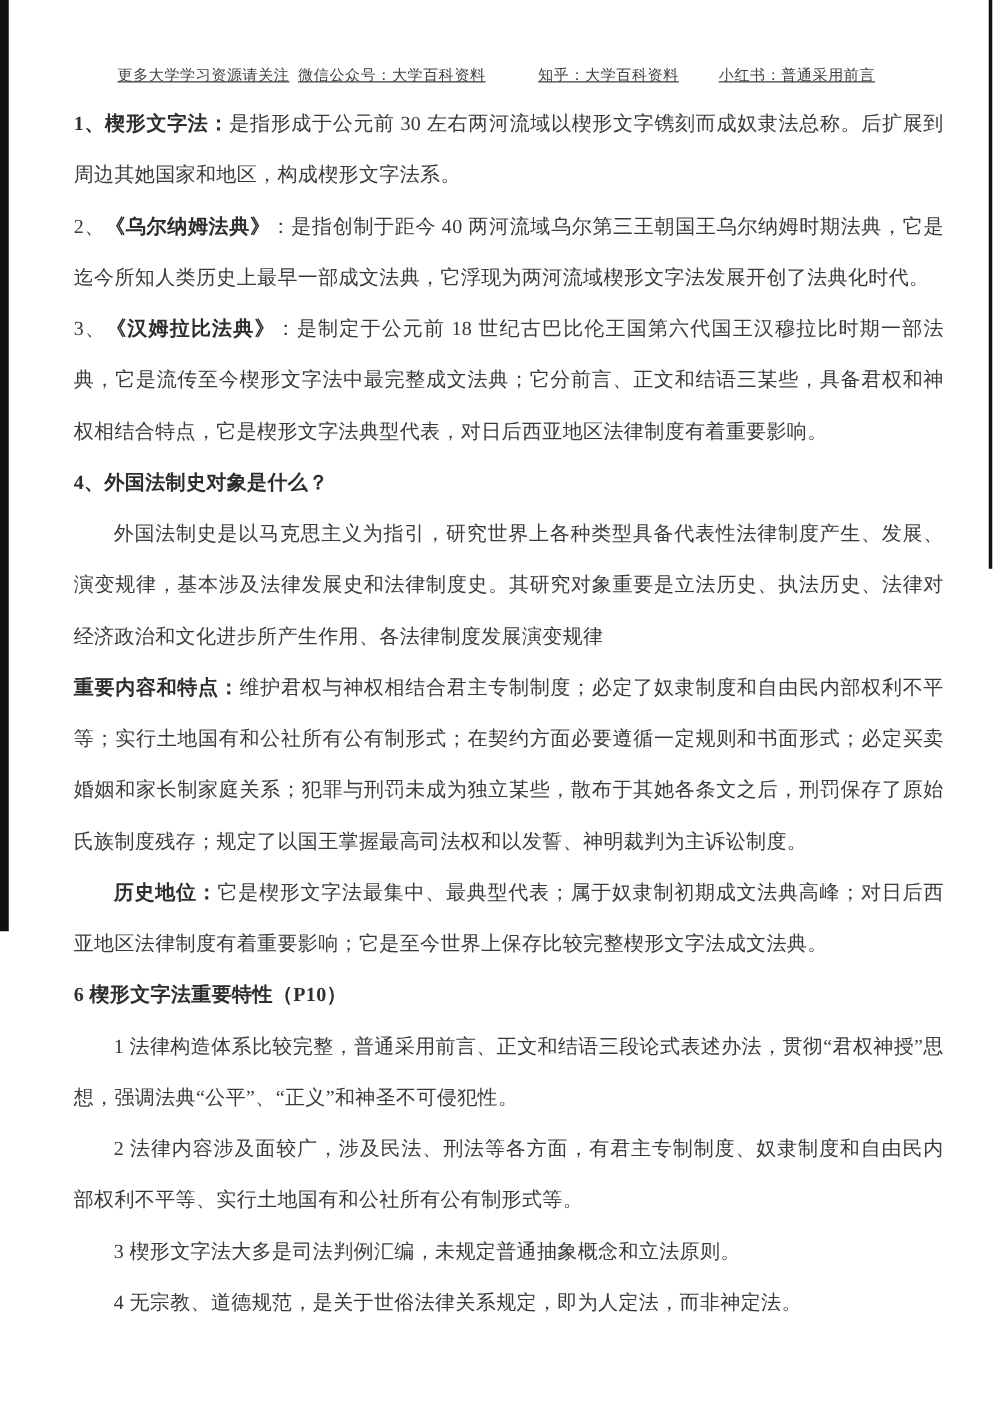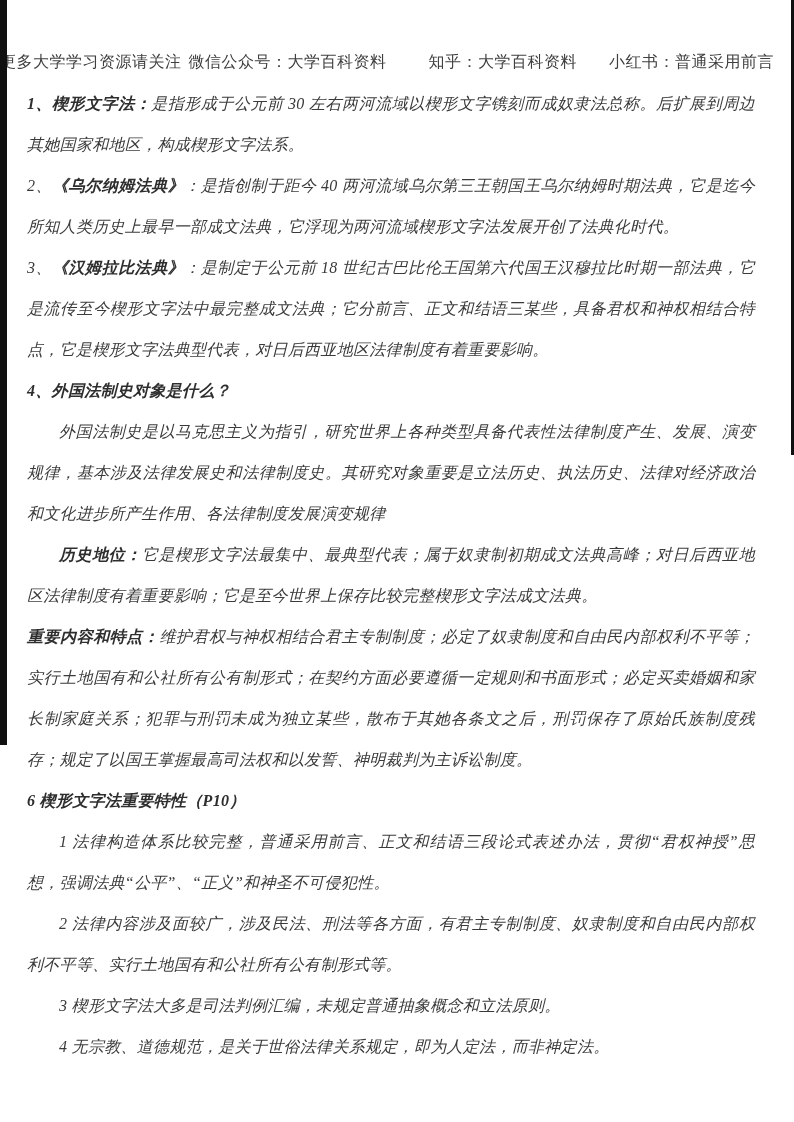--- a/index.html
+++ b/index.html
@@ -12,35 +12,35 @@
     color: #3a3a3a;
     overflow: hidden;
   }
   .scan-edge { position: absolute; background: #101010; }
   .scan-edge.left  { left: 0; top: 0; width: 7px; height: 745px; }
   .scan-edge.right { right: 0; top: 0; width: 3px; height: 455px; }
 
   .page-header {
     padding-top: 12px;
     display: flex;
-    justify-content: flex-start;
+    justify-content: center;
     align-items: baseline;
-    font-size: 16px;
+    font-size: 12px;
     color: #3f3f3f;
     letter-spacing: 0.5px;
     white-space: nowrap;
+    text-decoration: underline;
   }
   .page-header .seg { display: inline-block; }
   .page-header .gap-sm { margin-left: 7px; margin-top: 40px; }
   .page-header .gap-lg { margin-left: 42px; }
   .page-header .gap-md { margin-left: 32px; }
 
   .document-body {
-    padding: 10px 39px 0 27px;
-    font-style: italic;
+    padding: 10px 39px 0 59px;
   }
   .para {
     font-size: 16px;
     line-height: 41px;
     text-align: justify;
     color: #3a3a3a;
     letter-spacing: 0.3px;
   }
   .para.indent { text-indent: 2em; }
   .para .b { font-weight: bold; color: #2e2e2e; }
@@ -57,20 +57,20 @@
   <span class="seg gap-lg">知乎：大学百科资料</span>
   <span class="seg gap-md">小红书：普通采用前言</span>
 </div>
 
 <div class="document-body">
     <p class="para"><span class="b">1、楔形文字法：</span><span>是指形成于公元前 30 左右两河流域以楔形文字镌刻而成奴隶法总称。后扩展到周边其她国家和地区，构成楔形文字法系。</span></p>
     <p class="para"><span>2、</span><span class="b">《乌尔纳姆法典》</span><span>：是指创制于距今 40 两河流域乌尔第三王朝国王乌尔纳姆时期法典，它是迄今所知人类历史上最早一部成文法典，它浮现为两河流域楔形文字法发展开创了法典化时代。</span></p>
     <p class="para"><span>3、</span><span class="b">《汉姆拉比法典》</span><span>：是制定于公元前 18 世纪古巴比伦王国第六代国王汉穆拉比时期一部法典，它是流传至今楔形文字法中最完整成文法典；它分前言、正文和结语三某些，具备君权和神权相结合特点，它是楔形文字法典型代表，对日后西亚地区法律制度有着重要影响。</span></p>
     <p class="para"><span class="b">4、外国法制史对象是什么？</span></p>
     <p class="para indent"><span>外国法制史是以马克思主义为指引，研究世界上各种类型具备代表性法律制度产生、发展、演变规律，基本涉及法律发展史和法律制度史。其研究对象重要是立法历史、执法历史、法律对经济政治和文化进步所产生作用、各法律制度发展演变规律</span></p>
+    <p class="para"><span class="b">重要内容和特点：</span><span>维护君权与神权相结合君主专制制度；必定了奴隶制度和自由民内部权利不平等；实行土地国有和公社所有公有制形式；在契约方面必要遵循一定规则和书面形式；必定买卖婚姻和家长制家庭关系；犯罪与刑罚未成为独立某些，散布于其她各条文之后，刑罚保存了原始氏族制度残存；规定了以国王掌握最高司法权和以发誓、神明裁判为主诉讼制度。</span></p>
     <p class="para indent"><span class="b">历史地位：</span><span>它是楔形文字法最集中、最典型代表；属于奴隶制初期成文法典高峰；对日后西亚地区法律制度有着重要影响；它是至今世界上保存比较完整楔形文字法成文法典。</span></p>
-    <p class="para"><span class="b">重要内容和特点：</span><span>维护君权与神权相结合君主专制制度；必定了奴隶制度和自由民内部权利不平等；实行土地国有和公社所有公有制形式；在契约方面必要遵循一定规则和书面形式；必定买卖婚姻和家长制家庭关系；犯罪与刑罚未成为独立某些，散布于其她各条文之后，刑罚保存了原始氏族制度残存；规定了以国王掌握最高司法权和以发誓、神明裁判为主诉讼制度。</span></p>
     <p class="para"><span class="b">6 楔形文字法重要特性（P10）</span></p>
     <p class="para indent"><span>1 法律构造体系比较完整，普通采用前言、正文和结语三段论式表述办法，贯彻“君权神授”思想，强调法典“公平”、“正义”和神圣不可侵犯性。</span></p>
     <p class="para indent"><span>2 法律内容涉及面较广，涉及民法、刑法等各方面，有君主专制制度、奴隶制度和自由民内部权利不平等、实行土地国有和公社所有公有制形式等。</span></p>
     <p class="para indent"><span>3 楔形文字法大多是司法判例汇编，未规定普通抽象概念和立法原则。</span></p>
     <p class="para indent"><span>4 无宗教、道德规范，是关于世俗法律关系规定，即为人定法，而非神定法。</span></p>
   </div>
 
 </body></html>

